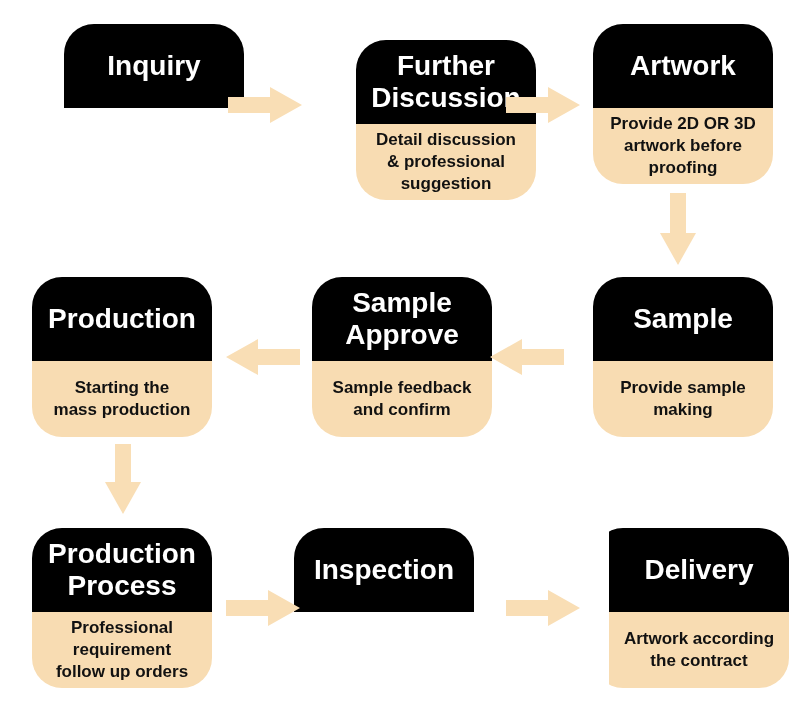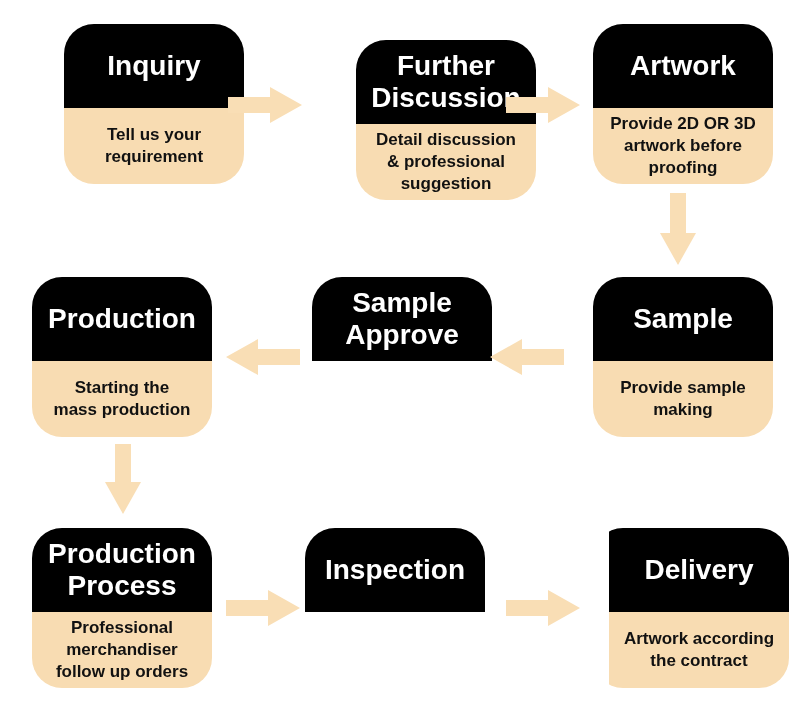--- a/index.html
+++ b/index.html
@@ -52,35 +52,31 @@
   .arrow polygon { fill: #f9deb5; }
 
   
   .pos-c1r1 { left: 32px;  top: 24px; margin-left: 32px;  }
   .pos-c2r1 { left: 312px; top: 40px; margin-left: 44px;  }
   .pos-c3r1 { left: 593px; top: 24px; justify-content: flex-end;  }
   .pos-c1r2 { left: 32px;  top: 277px; }
   .pos-c2r2 { left: 312px; top: 277px; }
   .pos-c3r2 { left: 593px; top: 277px; }
   .pos-c1r3 { left: 32px;  top: 528px; }
-  .pos-c2r3 { left: 305px; top: 528px; }
+  .pos-c2r3 { left: 294px; top: 528px; }
   .pos-c3r3 { left: 593px; top: 528px; padding-left: 16px; }
 </style>
 </head>
 <body>
 
 <div class="canvas">
 
   <div class="card pos-c1r1">
     <div class="card-header">
       <span>Inquiry</span>
-    </div>
-    <div class="card-body">
-      <span>Tell us your
-requirement</span>
     </div>
   </div>
 
   <div class="card pos-c2r1">
     <div class="card-header">
       <span>Further
 Discussion</span>
     </div>
     <div class="card-body">
       <span>Detail discussion
@@ -108,40 +104,44 @@
       <span>Starting the
 mass production</span>
     </div>
   </div>
 
   <div class="card pos-c2r2">
     <div class="card-header">
       <span>Sample
 Approve</span>
     </div>
+    <div class="card-body">
+      <span>Sample feedback
+and confirm</span>
+    </div>
   </div>
 
   <div class="card pos-c3r2">
     <div class="card-header">
       <span>Sample</span>
     </div>
     <div class="card-body">
       <span>Provide sample
 making</span>
     </div>
   </div>
 
   <div class="card pos-c1r3">
     <div class="card-header">
       <span>Production
 Process</span>
     </div>
     <div class="card-body">
       <span>Professional
-merchandiser
+requirement
 follow up orders</span>
     </div>
   </div>
 
   <div class="card pos-c2r3">
     <div class="card-header">
       <span>Inspection</span>
     </div>
   </div>
 

